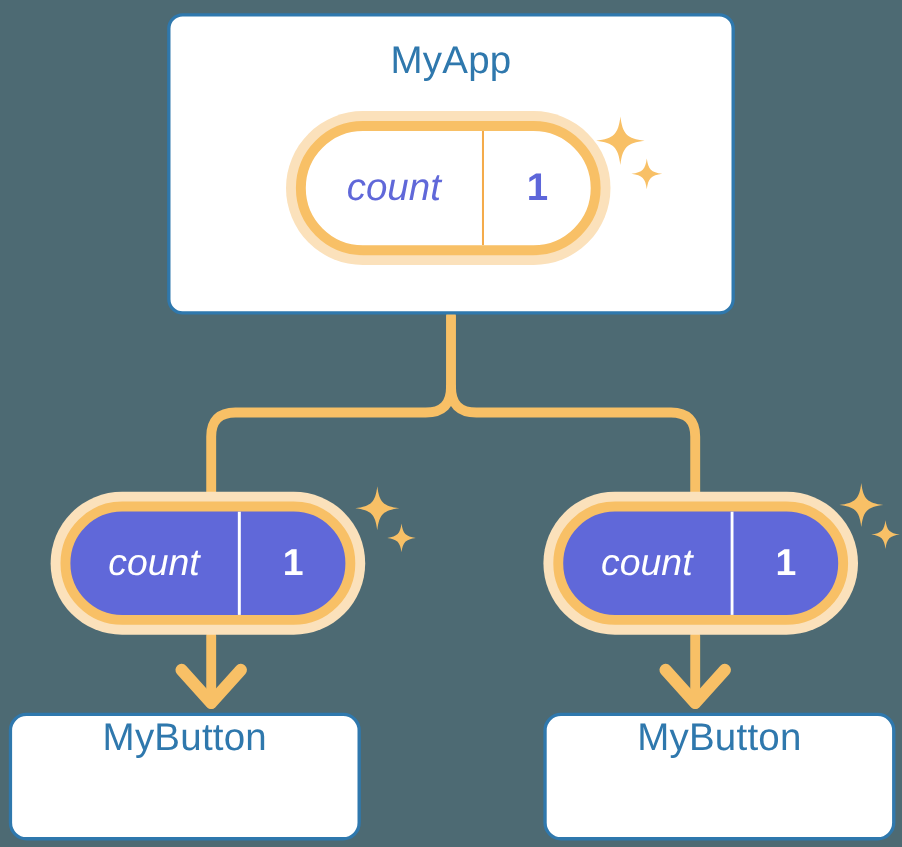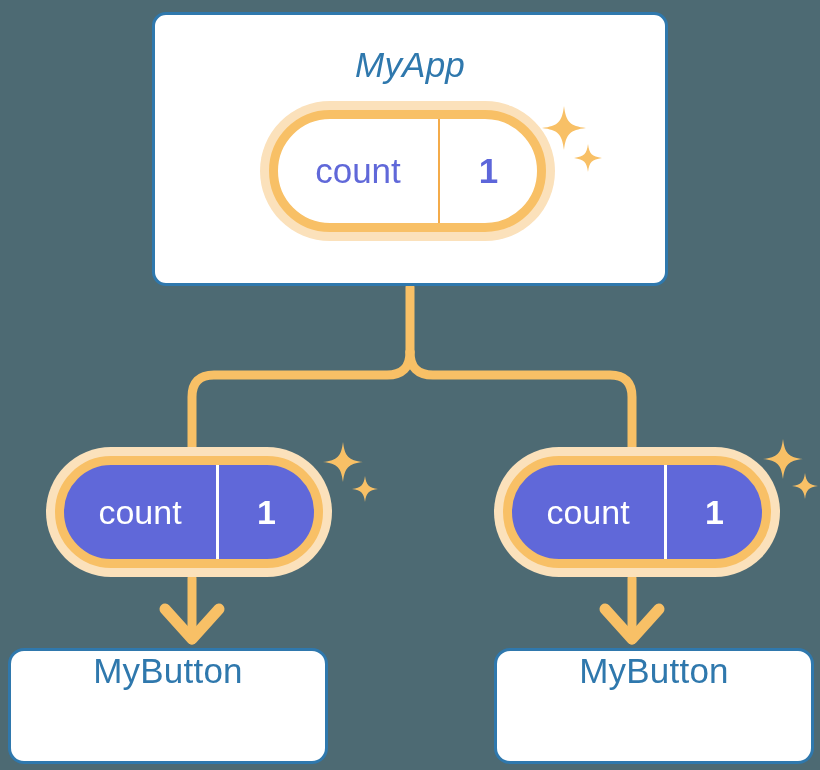--- a/index.html
+++ b/index.html
@@ -45,22 +45,21 @@
     white-space: nowrap;
   }
 
   #card-myapp {
     left: 152px;
     top: 12px;
     width: 516px;
     height: 274px;
   }
   #card-myapp .card-title {
-    margin-top: 30px;
-    font-style: italic;
+    margin-top: 20px;
   }
 
   #card-button-left {
     left: 8px;
     top: 648px;
     width: 320px;
     height: 116px;
     border-radius: 16px;
   }
   #card-button-right {
@@ -87,21 +86,21 @@
     
     border: 9px solid #f8c066;
     box-shadow: 0 0 0 9px #fbe1bb;
   }
   .pill-key, .pill-val {
     display: flex;
     align-items: center;
     justify-content: center;
     box-sizing: border-box;
   }
-  .pill-key { font-weight: 400; }
+  .pill-key { font-weight: 400; font-style: italic; }
   .pill-val { font-weight: 700; }
 
   
   #pill-myapp {
     left: 269px;
     top: 110px;
   }
   #pill-myapp .pill {
     width: 277px;
     height: 122px;

